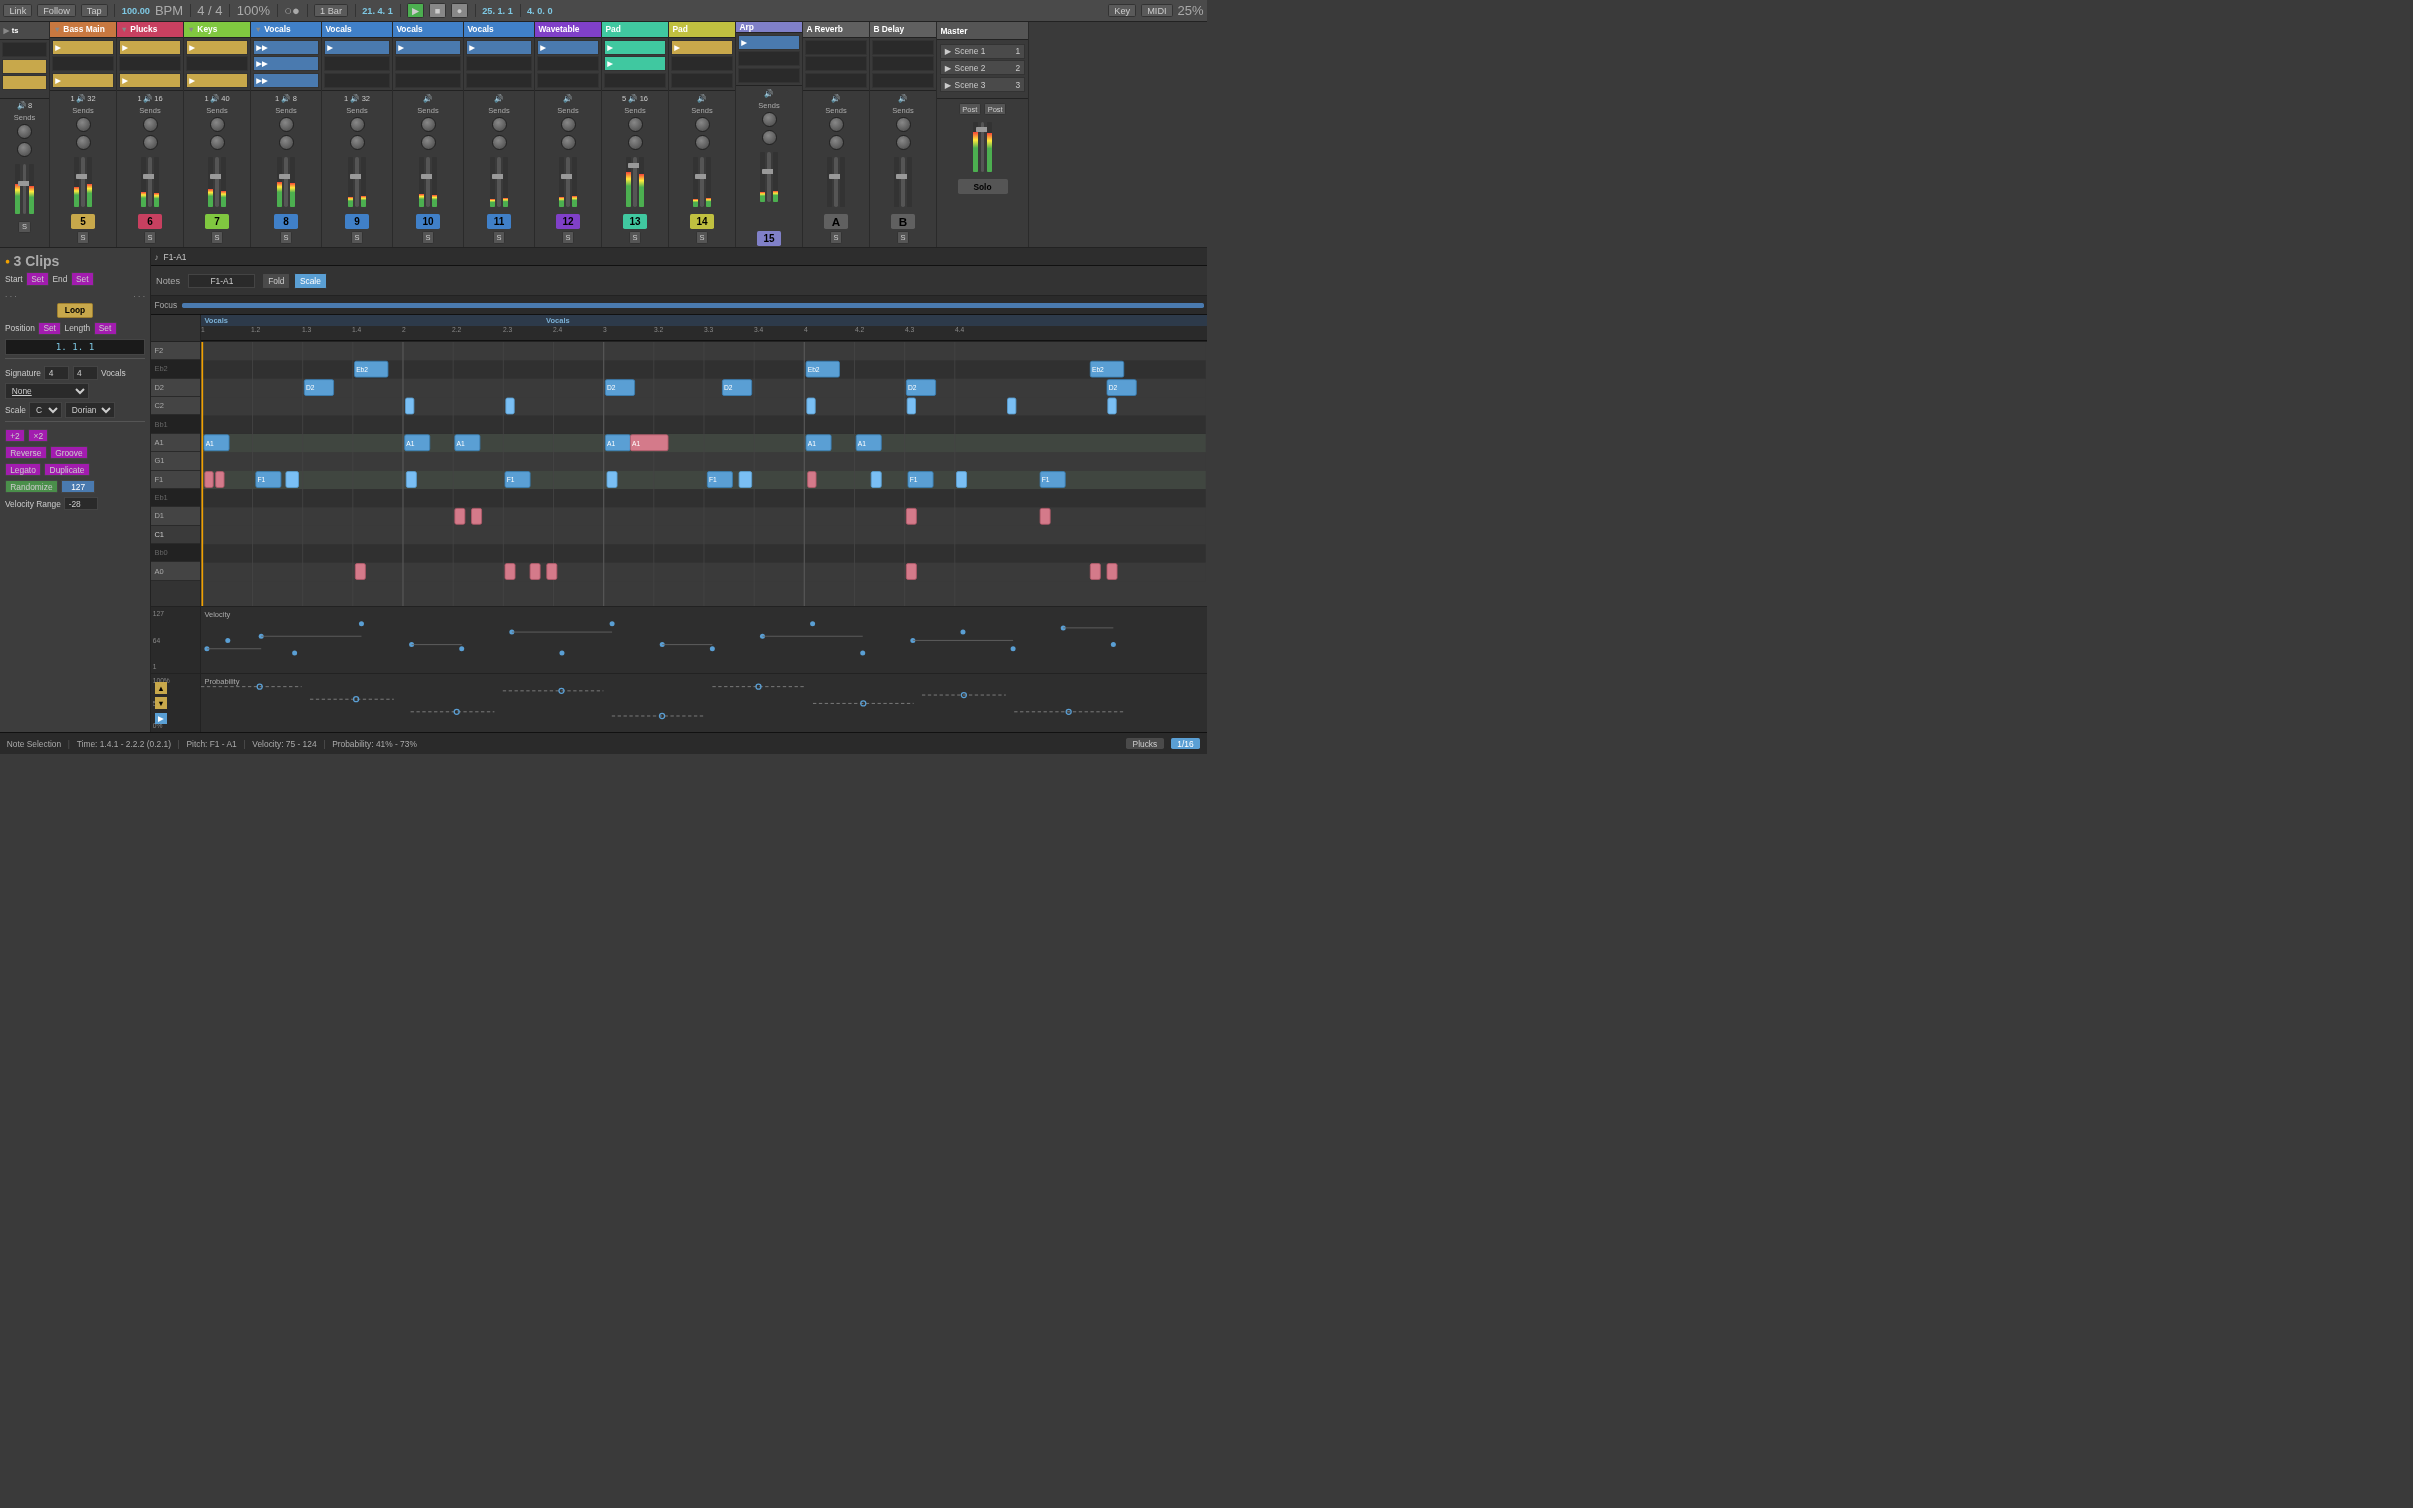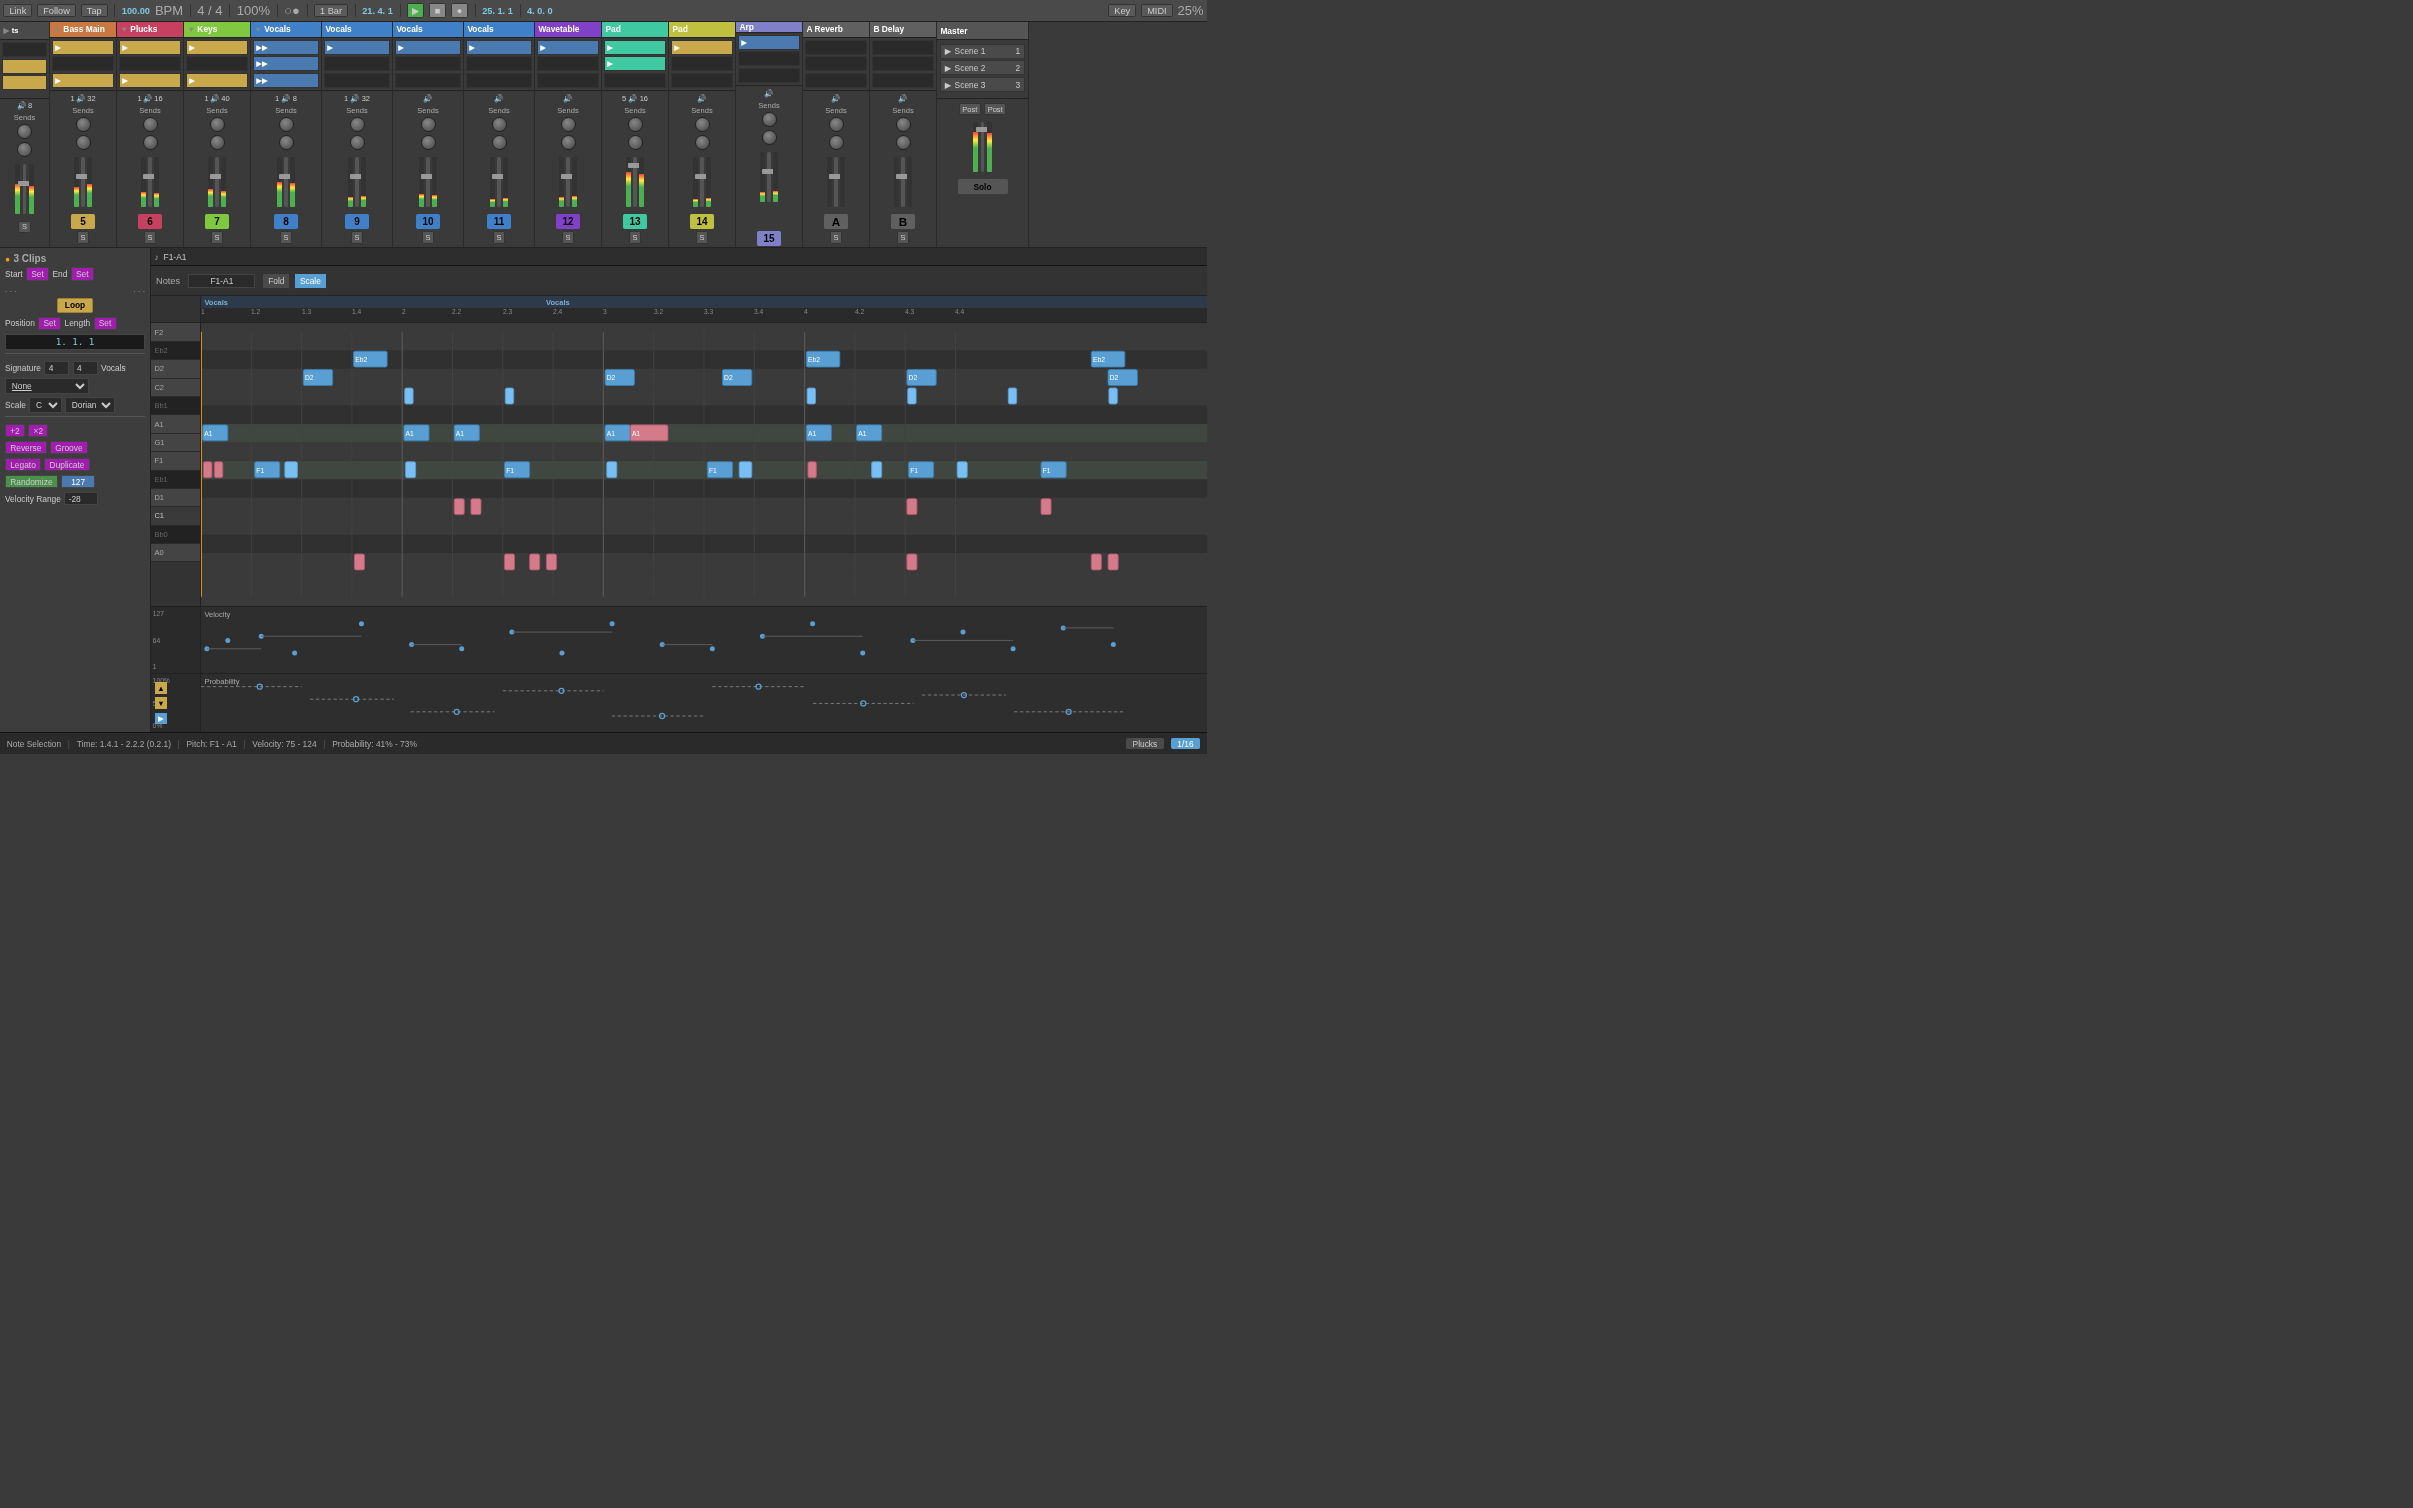--- a/index.html
+++ b/index.html
@@ -192,21 +192,21 @@
     #left-panel {
       width: 151px;
       background: #3d3d3d;
       border-right: 0.8px solid #222;
       padding: 5px;
       display: flex;
       flex-direction: column;
       gap: 3.4px;
     }
     .panel-title {
-      font-size: 10px;
+      font-size: 14px;
       color: #aaa;
       font-weight: bold;
     }
     .panel-row {
       display: flex;
       align-items: center;
       gap: 3.4px;
       font-size: 8.4px;
     }
     .panel-input {
@@ -1050,20 +1050,24 @@
     <div id="roll-header">
       <div class="roll-toolbar">
         <span style="color:#aaa; margin-right:5px;">Notes</span>
         <div style="background:#2a2a2a; border:0.8px solid #444; padding:0.8px 3.4px; font-size:8.4px; color:#ccc; min-width:67px; text-align:center;">F1-A1</div>
         <div style="flex:1;"></div>
         <button class="roll-btn">Fold</button>
         <button class="roll-btn active">Scale</button>
       </div>
     </div>
 
+    <div style="display:flex; align-items:center; background:#2a2a2a; padding:1.7px 3.4px; border-bottom:0.8px solid #111; height:18.4px;">
+      <span style="font-size:8.4px; color:#aaa; margin-right:5px;">Focus</span>
+      <div style="flex:1; background:#4a7aaf; height:5px; border-radius:1.7px; cursor:pointer;"></div>
+    </div>
 
     <div style="display:flex; height:27px; background:#333; border-bottom:0.8px solid #222; overflow:hidden;">
       <div style="width:50px; background:#333; border-right:0.8px solid #222;"></div>
       <div style="position:relative; flex:1; overflow:hidden;">
 
         <div style="position:absolute; top:0; left:0; right:0; height:11.7px; display:flex; align-items:center; background:#2d3a4a; padding:0 3.4px;">
           <span style="color:#7aafd4; font-size:7.5px; font-weight:bold;">Vocals</span>
           <span style="color:#7aafd4; font-size:7.5px; font-weight:bold; margin-left:318px;">Vocals</span>
         </div>
 

